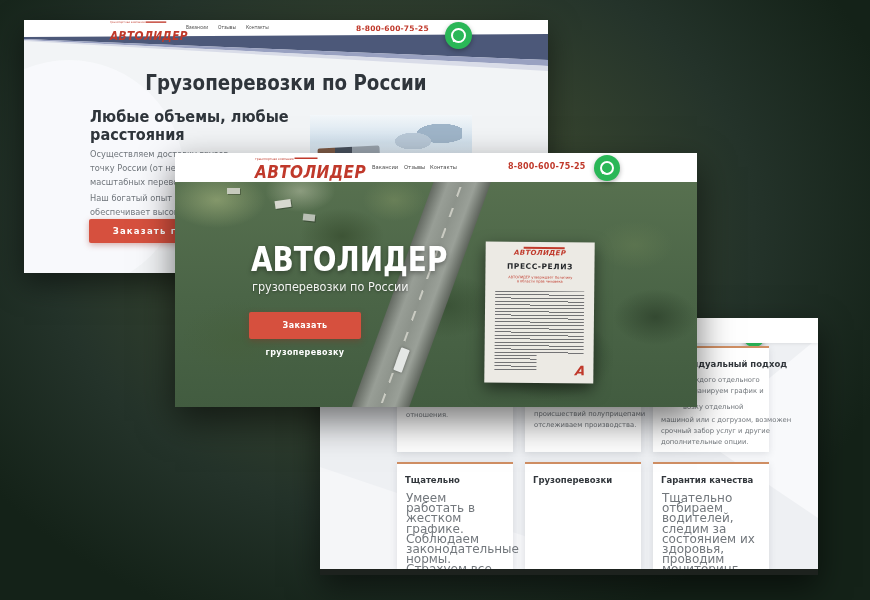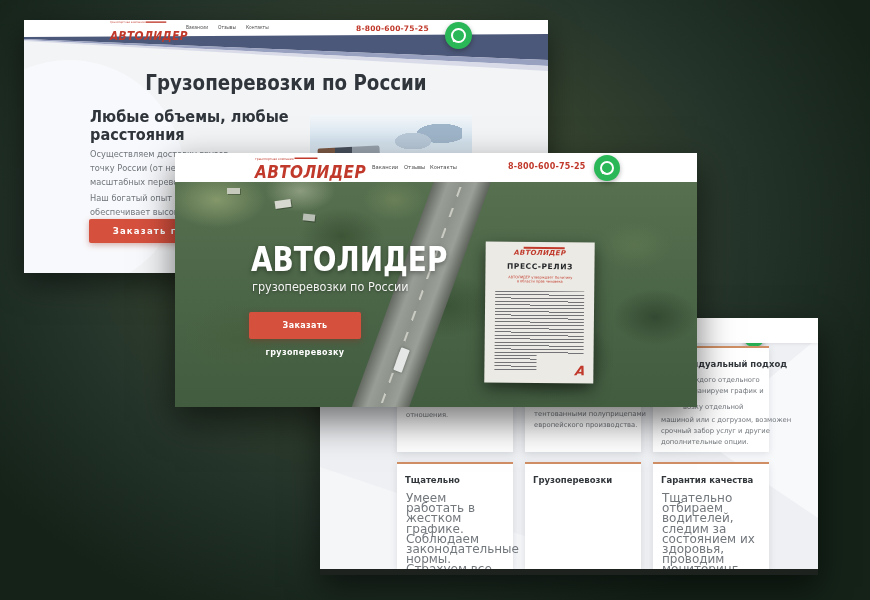--- a/index.html
+++ b/index.html
@@ -181,22 +181,22 @@
 
   <section class="shot shot-c">
     <div class="c-header"></div>
     <span class="phone c-phone">8-800-600-75-25</span>
     <span class="wa c-wa"></span>
 
     <div class="card r1 cx1">
       <div class="ctext frag">отношения.</div>
     </div>
     <div class="card r1 cx2">
-      <div class="cline" style="left:9px;top:62px">тентованными полуприцепами</div>
-      <div class="cline" style="left:9px;top:73px">европейского производства.</div>
+      <div class="cline" style="left:9px;top:62px">происшествий полуприцепами</div>
+      <div class="cline" style="left:9px;top:73px">отслеживаем производства.</div>
     </div>
     <div class="card r1 cx3">
       <div class="title">Индивидуальный подход</div>
       <div class="cline c3l1">аждого отдельного</div>
       <div class="cline c3l2">планируем график и</div>
       <div class="cline c3l3">возку отдельной</div>
       <div class="cline c3l4">машиной или с догрузом, возможен</div>
       <div class="cline c3l5">срочный забор услуг и другие</div>
       <div class="cline c3l6">дополнительные опции.</div>
     </div>

